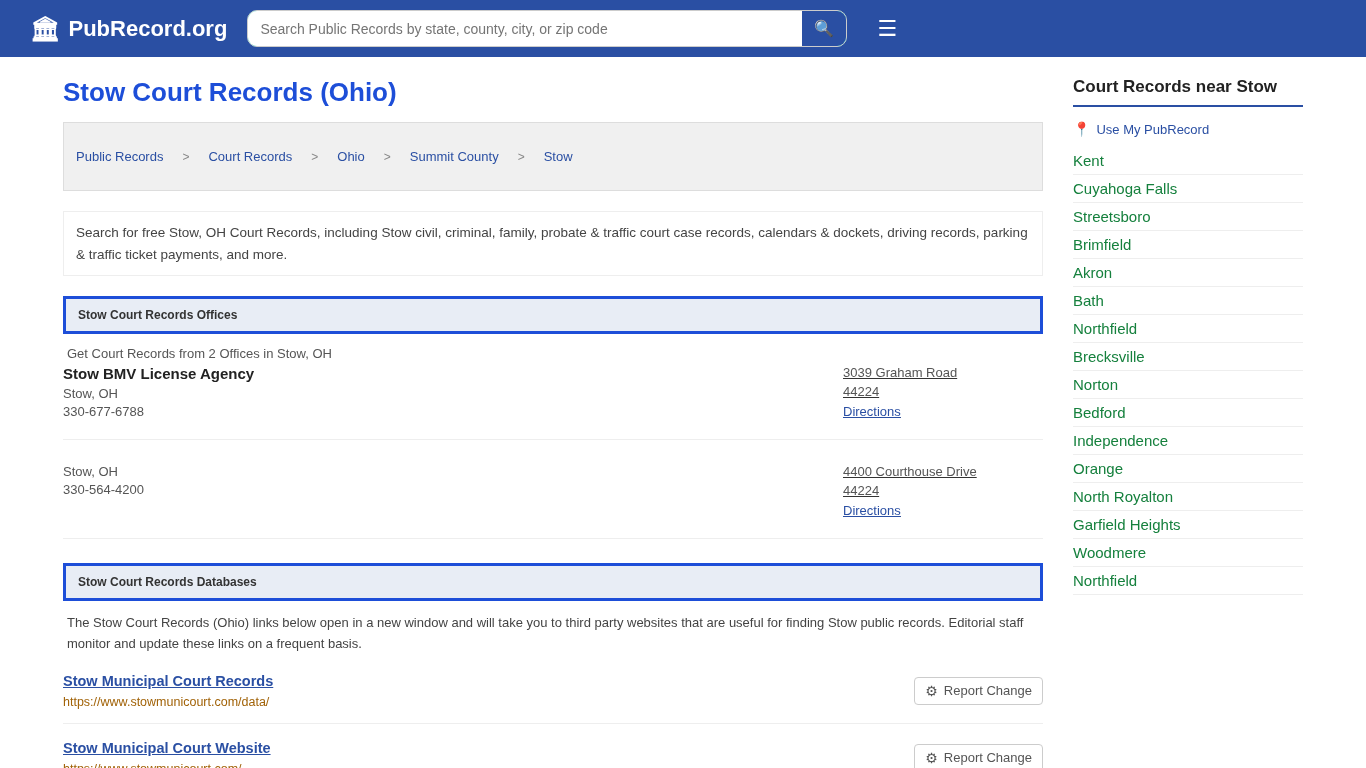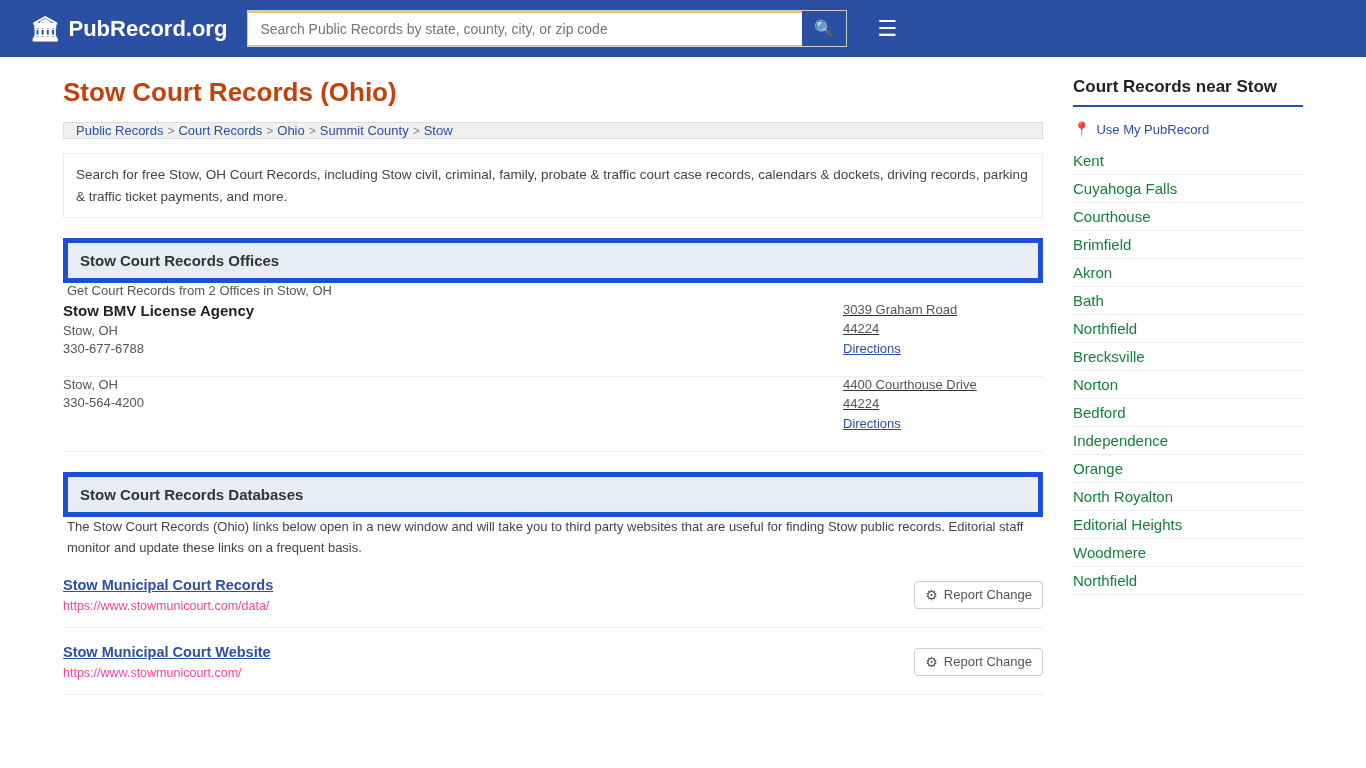--- a/index.html
+++ b/index.html
@@ -23,24 +23,23 @@
       text-decoration: none;
       white-space: nowrap;
     }
     .logo-icon {
       font-size: 24px;
     }
     .search-bar {
       flex: 1;
       max-width: 600px;
       display: flex;
-      align-items: center;
-      background: #fdba74;
+      background: #5eead4;
       border: 1px solid #ccc;
-      border-radius: 0;
+      border-radius: 10px;
       overflow: hidden;
     }
     .search-bar input {
       flex: 1;
       border: none;
       padding: 8px 12px;
       font-size: 14px;
       outline: none;
     }
     .search-bar button {
@@ -68,35 +67,35 @@
     }
 
     
     .main-content {
       flex: 1;
     }
 
     .page-title {
       font-size: 26px;
       font-weight: bold;
-      color: #c2410c;
+      color: #1d4ed8;
       margin-bottom: 14px;
     }
 
     
     .breadcrumb {
       background: #f0f0f0;
-      padding: 0 12px;
+      padding: 26px 12px;
       border: 1px solid #ddd;
       font-size: 13px;
       color: #555;
-      margin-bottom: 14px;
-      display: flex;
-      align-items: center;
-      gap: 4px;
+      margin-bottom: 20px;
+      display: flex;
+      align-items: center;
+      gap: 19px;
       flex-wrap: wrap;
     }
     .breadcrumb a {
       color: #2a4fa3;
       text-decoration: none;
     }
     .breadcrumb .sep { color: #888; font-size: 12px; }
 
     .description {
       font-size: 13.5px;
@@ -104,37 +103,39 @@
       line-height: 1.6;
       margin-bottom: 20px;
       border: 1px solid #eee;
       padding: 10px 12px;
     }
 
     
     .section-header {
       background: #e8edf5;
       padding: 9px 12px;
-      font-size: 15px;
+      font-size: 12px;
       font-weight: bold;
       color: #333;
-      border: 5px solid #1d4ed8;
+      margin-bottom: 12px;
+      border: 3px solid #1d4ed8;
     }
 
     .offices-count {
       font-size: 13px;
       color: #555;
       margin-bottom: 4px;
       padding: 0 4px;
     }
 
     
     .office-card {
       display: flex;
       justify-content: space-between;
+      margin-bottom: 24px;
       padding-bottom: 20px;
       border-bottom: 1px solid #eee;
     }
     .office-left { flex: 1; }
     .office-name {
       font-size: 15px;
       font-weight: bold;
       color: #222;
       margin-bottom: 4px;
     }
@@ -194,21 +195,21 @@
       font-size: 14.5px;
       font-weight: bold;
       color: #2a4fa3;
       text-decoration: underline;
       cursor: pointer;
       display: block;
       margin-bottom: 4px;
     }
     .db-url {
       font-size: 12.5px;
-      color: #ec4899;
+      color: #a16207;
     }
     .report-change-btn {
       display: flex;
       align-items: center;
       gap: 6px;
       background: none;
       border: 1px solid #ccc;
       border-radius: 4px;
       padding: 5px 10px;
       font-size: 13px;
@@ -357,30 +358,30 @@
     <div class="sidebar-title">Court Records near Stow</div>
 
     <div class="use-location">
       <span class="location-icon">📍</span>
       <span>Use My PubRecord</span>
     </div>
 
     <ul class="nearby-list">
       <li><a href="#">Kent</a></li>
       <li><a href="#">Cuyahoga Falls</a></li>
-      <li><a href="#">Courthouse</a></li>
+      <li><a href="#">Streetsboro</a></li>
       <li><a href="#">Brimfield</a></li>
       <li><a href="#">Akron</a></li>
       <li><a href="#">Bath</a></li>
       <li><a href="#">Northfield</a></li>
       <li><a href="#">Brecksville</a></li>
       <li><a href="#">Norton</a></li>
       <li><a href="#">Bedford</a></li>
       <li><a href="#">Independence</a></li>
       <li><a href="#">Orange</a></li>
       <li><a href="#">North Royalton</a></li>
-      <li><a href="#">Editorial Heights</a></li>
+      <li><a href="#">Garfield Heights</a></li>
       <li><a href="#">Woodmere</a></li>
       <li><a href="#">Northfield</a></li>
     </ul>
   </aside>
 
 </div>
 
 </body></html>

